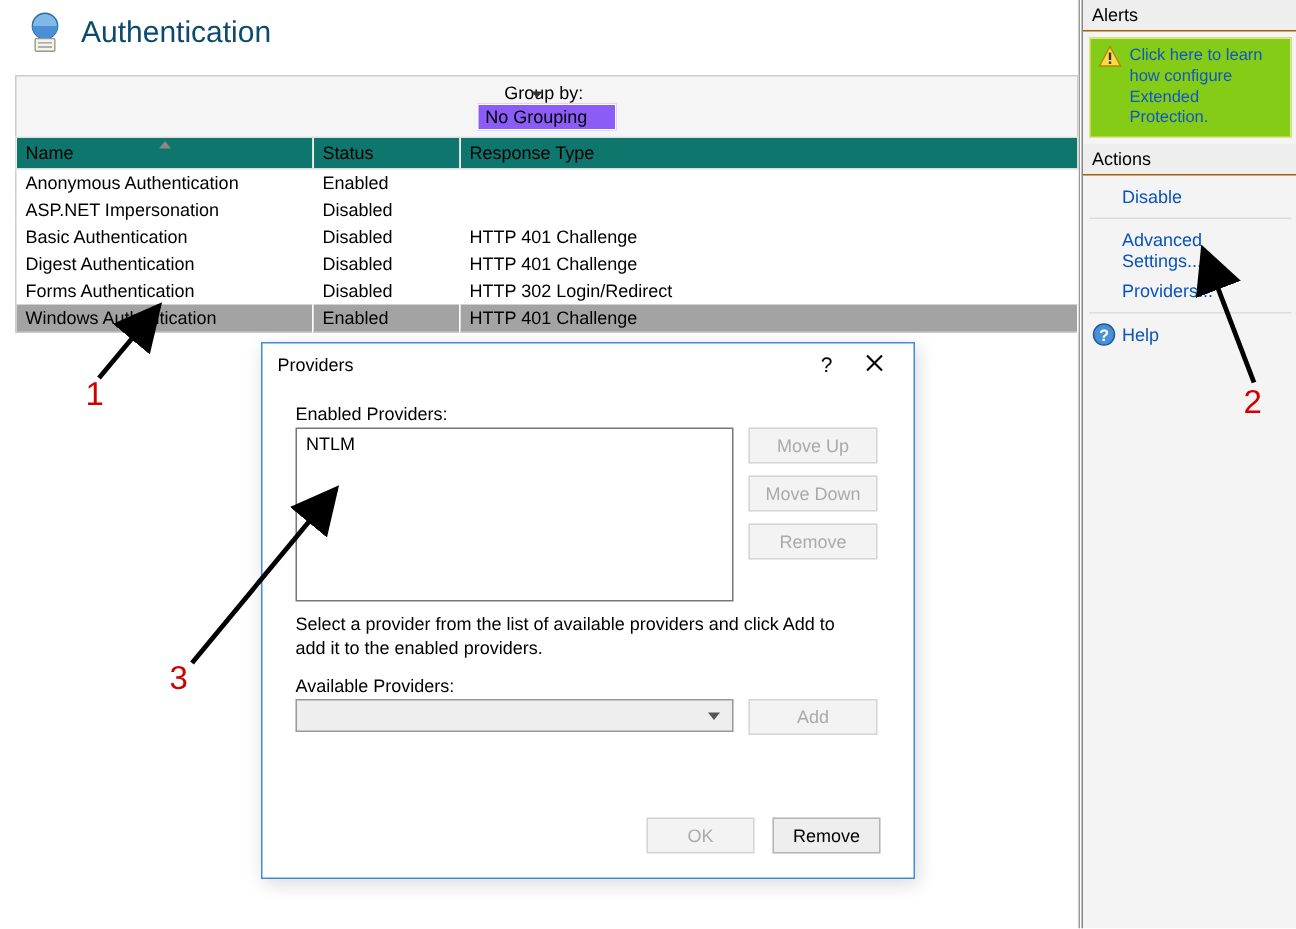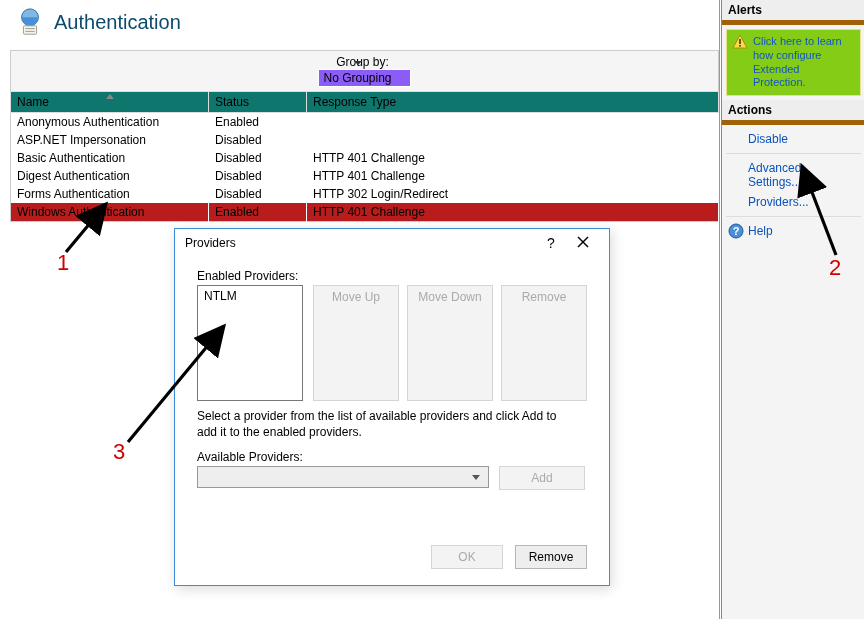--- a/index.html
+++ b/index.html
@@ -74,35 +74,35 @@
     width: 0; height: 0;
     border-left: 4px solid transparent;
     border-right: 4px solid transparent;
     border-bottom: 5px solid #888;
     transform: translateX(-50%);
   }
   table.auth-grid td {
     padding: 2px 6px;
     border-right: 1px solid #fff;
   }
-  tr.selected td { background: #b91c1c; }
+  tr.selected td { background: #a3a3a3; }
   .right-panel {
     position: absolute;
     left: 721px; top: 0;
     width: 144px; height: 619px;
     background: #f4f4f4;
     border-left: 1px solid #888;
     font-size: 12px;
     display: flex; flex-direction: column;
   }
   .panel-header {
     background: #eee;
-    border-bottom: 5px solid #a16207;
+    border-bottom: 1px solid #a16207;
     padding: 3px 6px;
-    font-weight: bold;
+    font-weight: normal;
   }
   .alerts-box {
     margin: 4px;
     background: #84cc16;
     border: 1px solid #e6e08a;
     padding: 5px 5px 5px 26px;
     position: relative;
     color: #1157c2;
     cursor: pointer;
     font-size: 11px;
@@ -157,21 +157,21 @@
   .listbox {
     border: 1px solid #777;
     width: 292px; height: 116px;
     background: #fff;
     padding: 2px;
     overflow: auto;
   }
   .listbox .item { padding: 1px 4px; }
   .side-buttons {
     margin-left: 10px;
-    display: flex; flex-direction: row;
+    display: flex; flex-direction: column;
     gap: 8px;
   }
   .winbtn {
     min-width: 86px;
     padding: 4px 8px;
     background: #eee;
     border: 1px solid #b5b5b5;
     text-align: center;
     cursor: pointer;
   }

